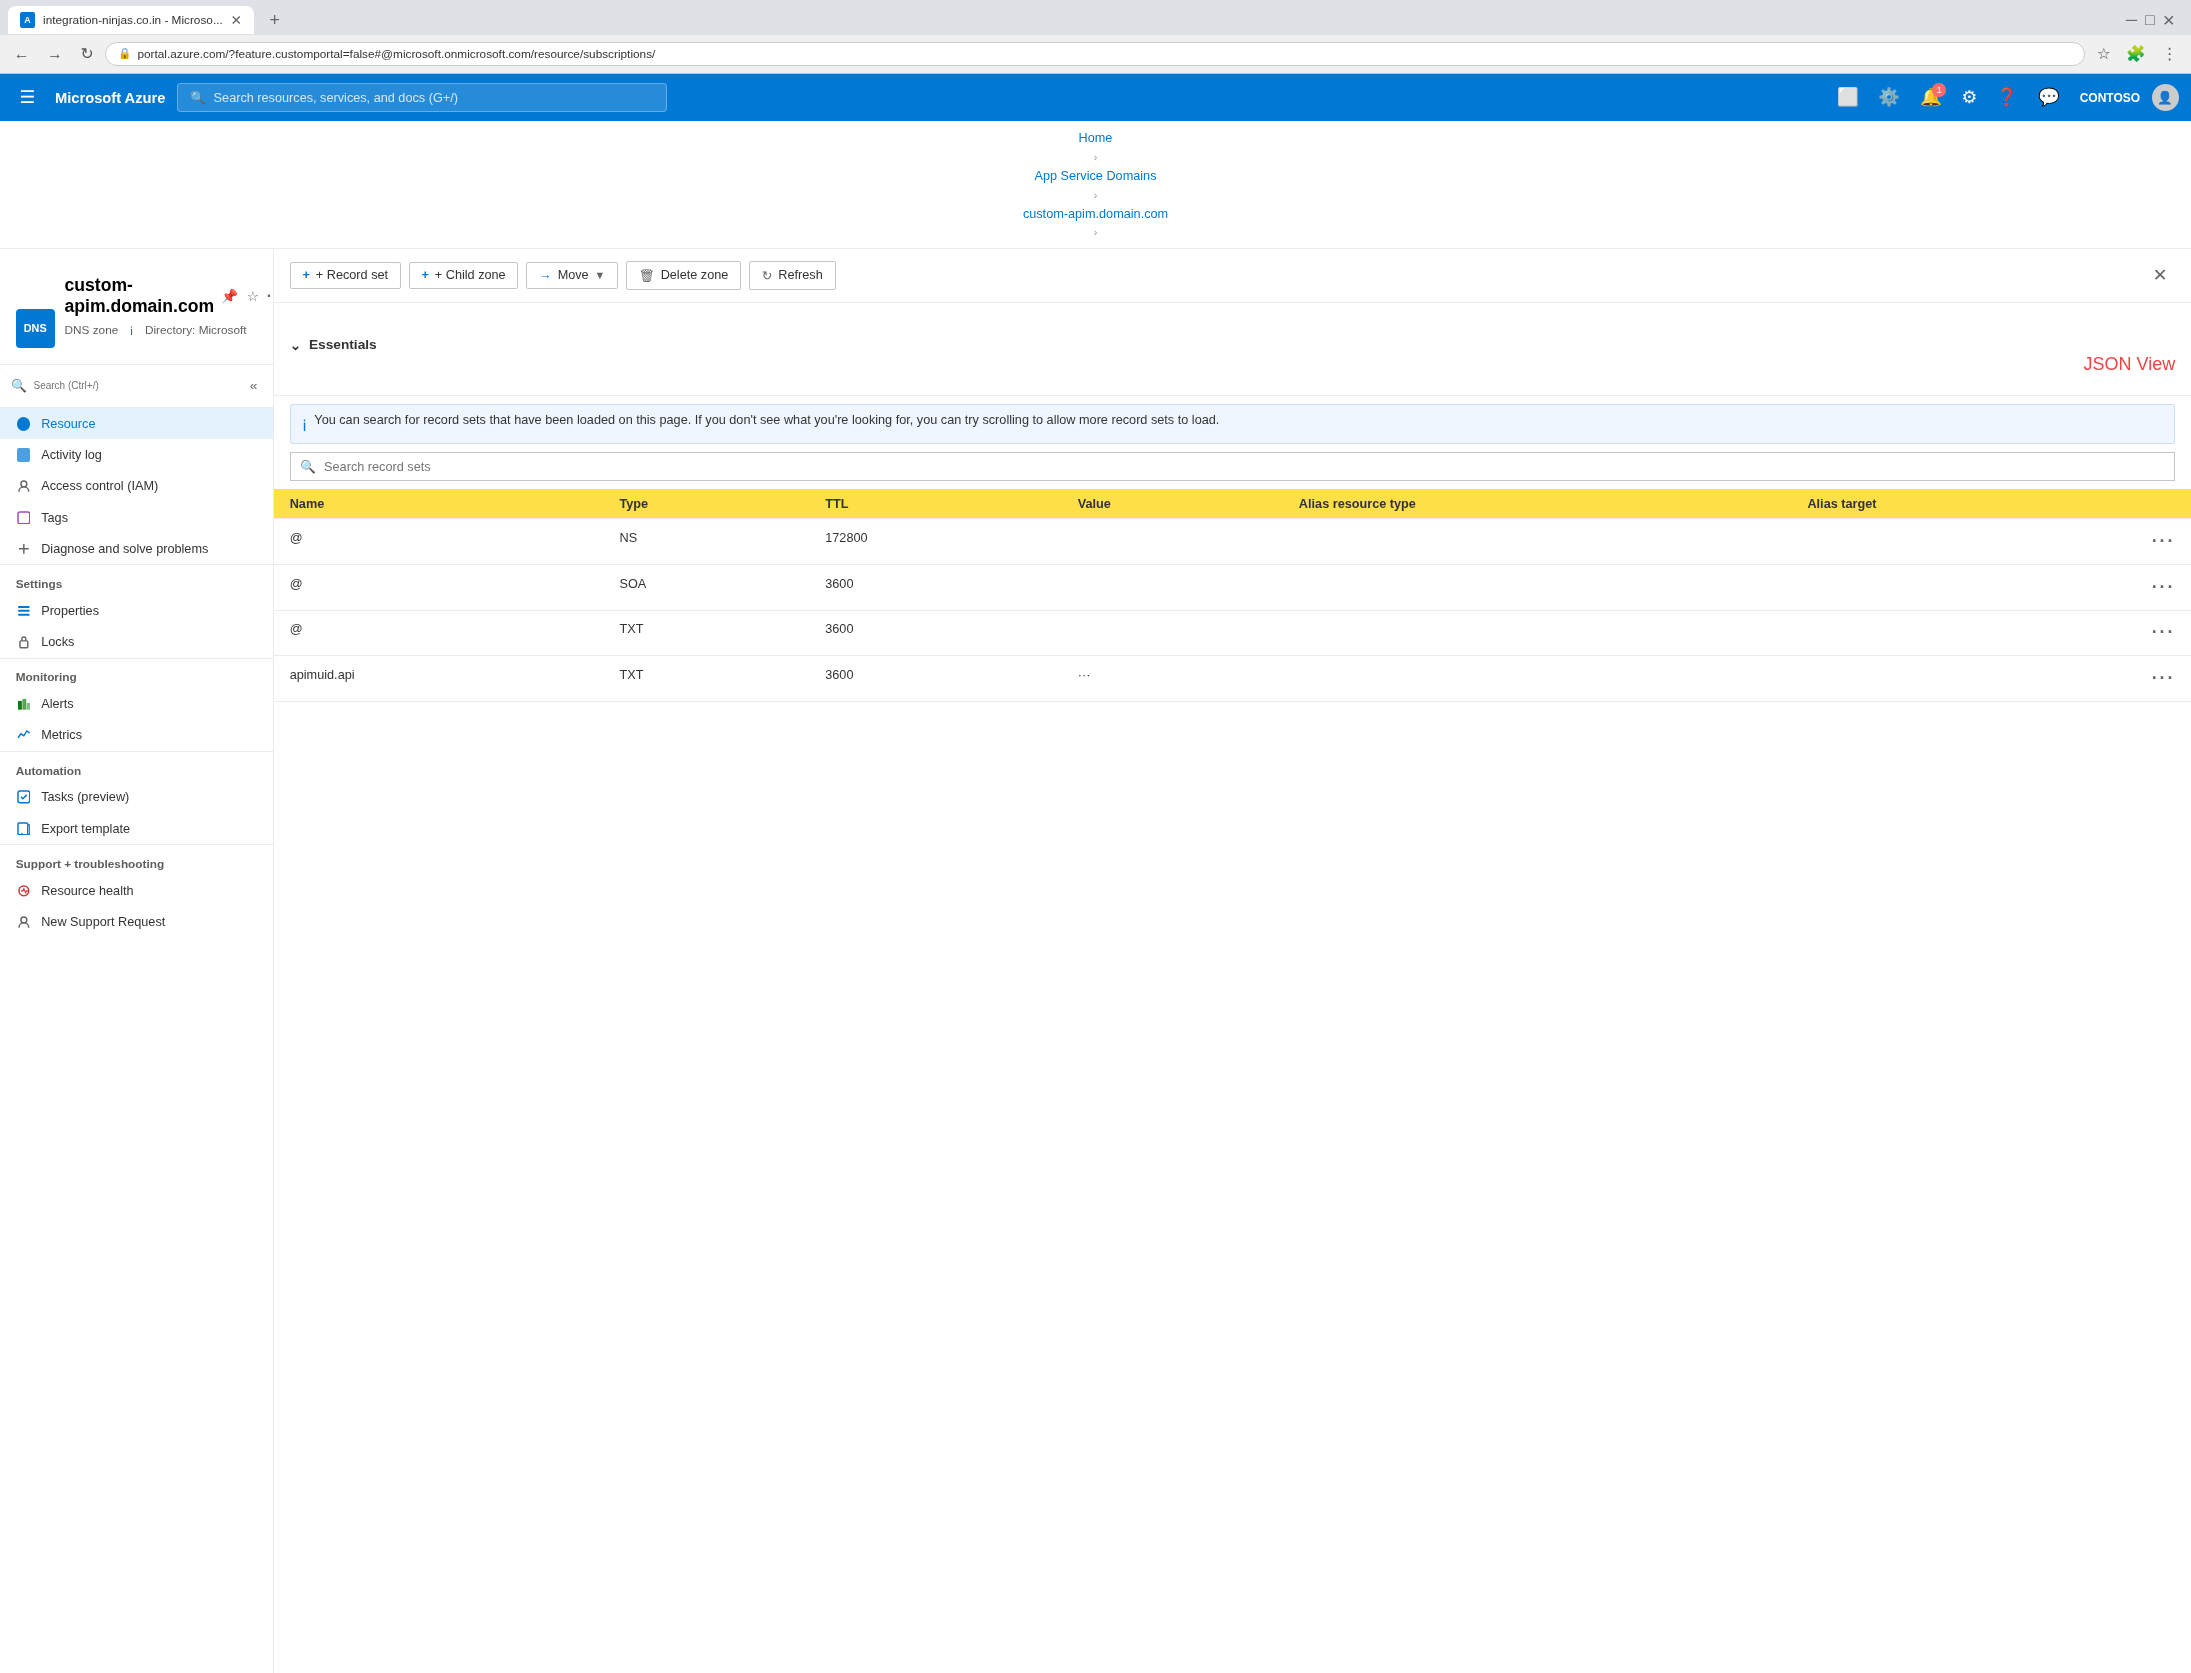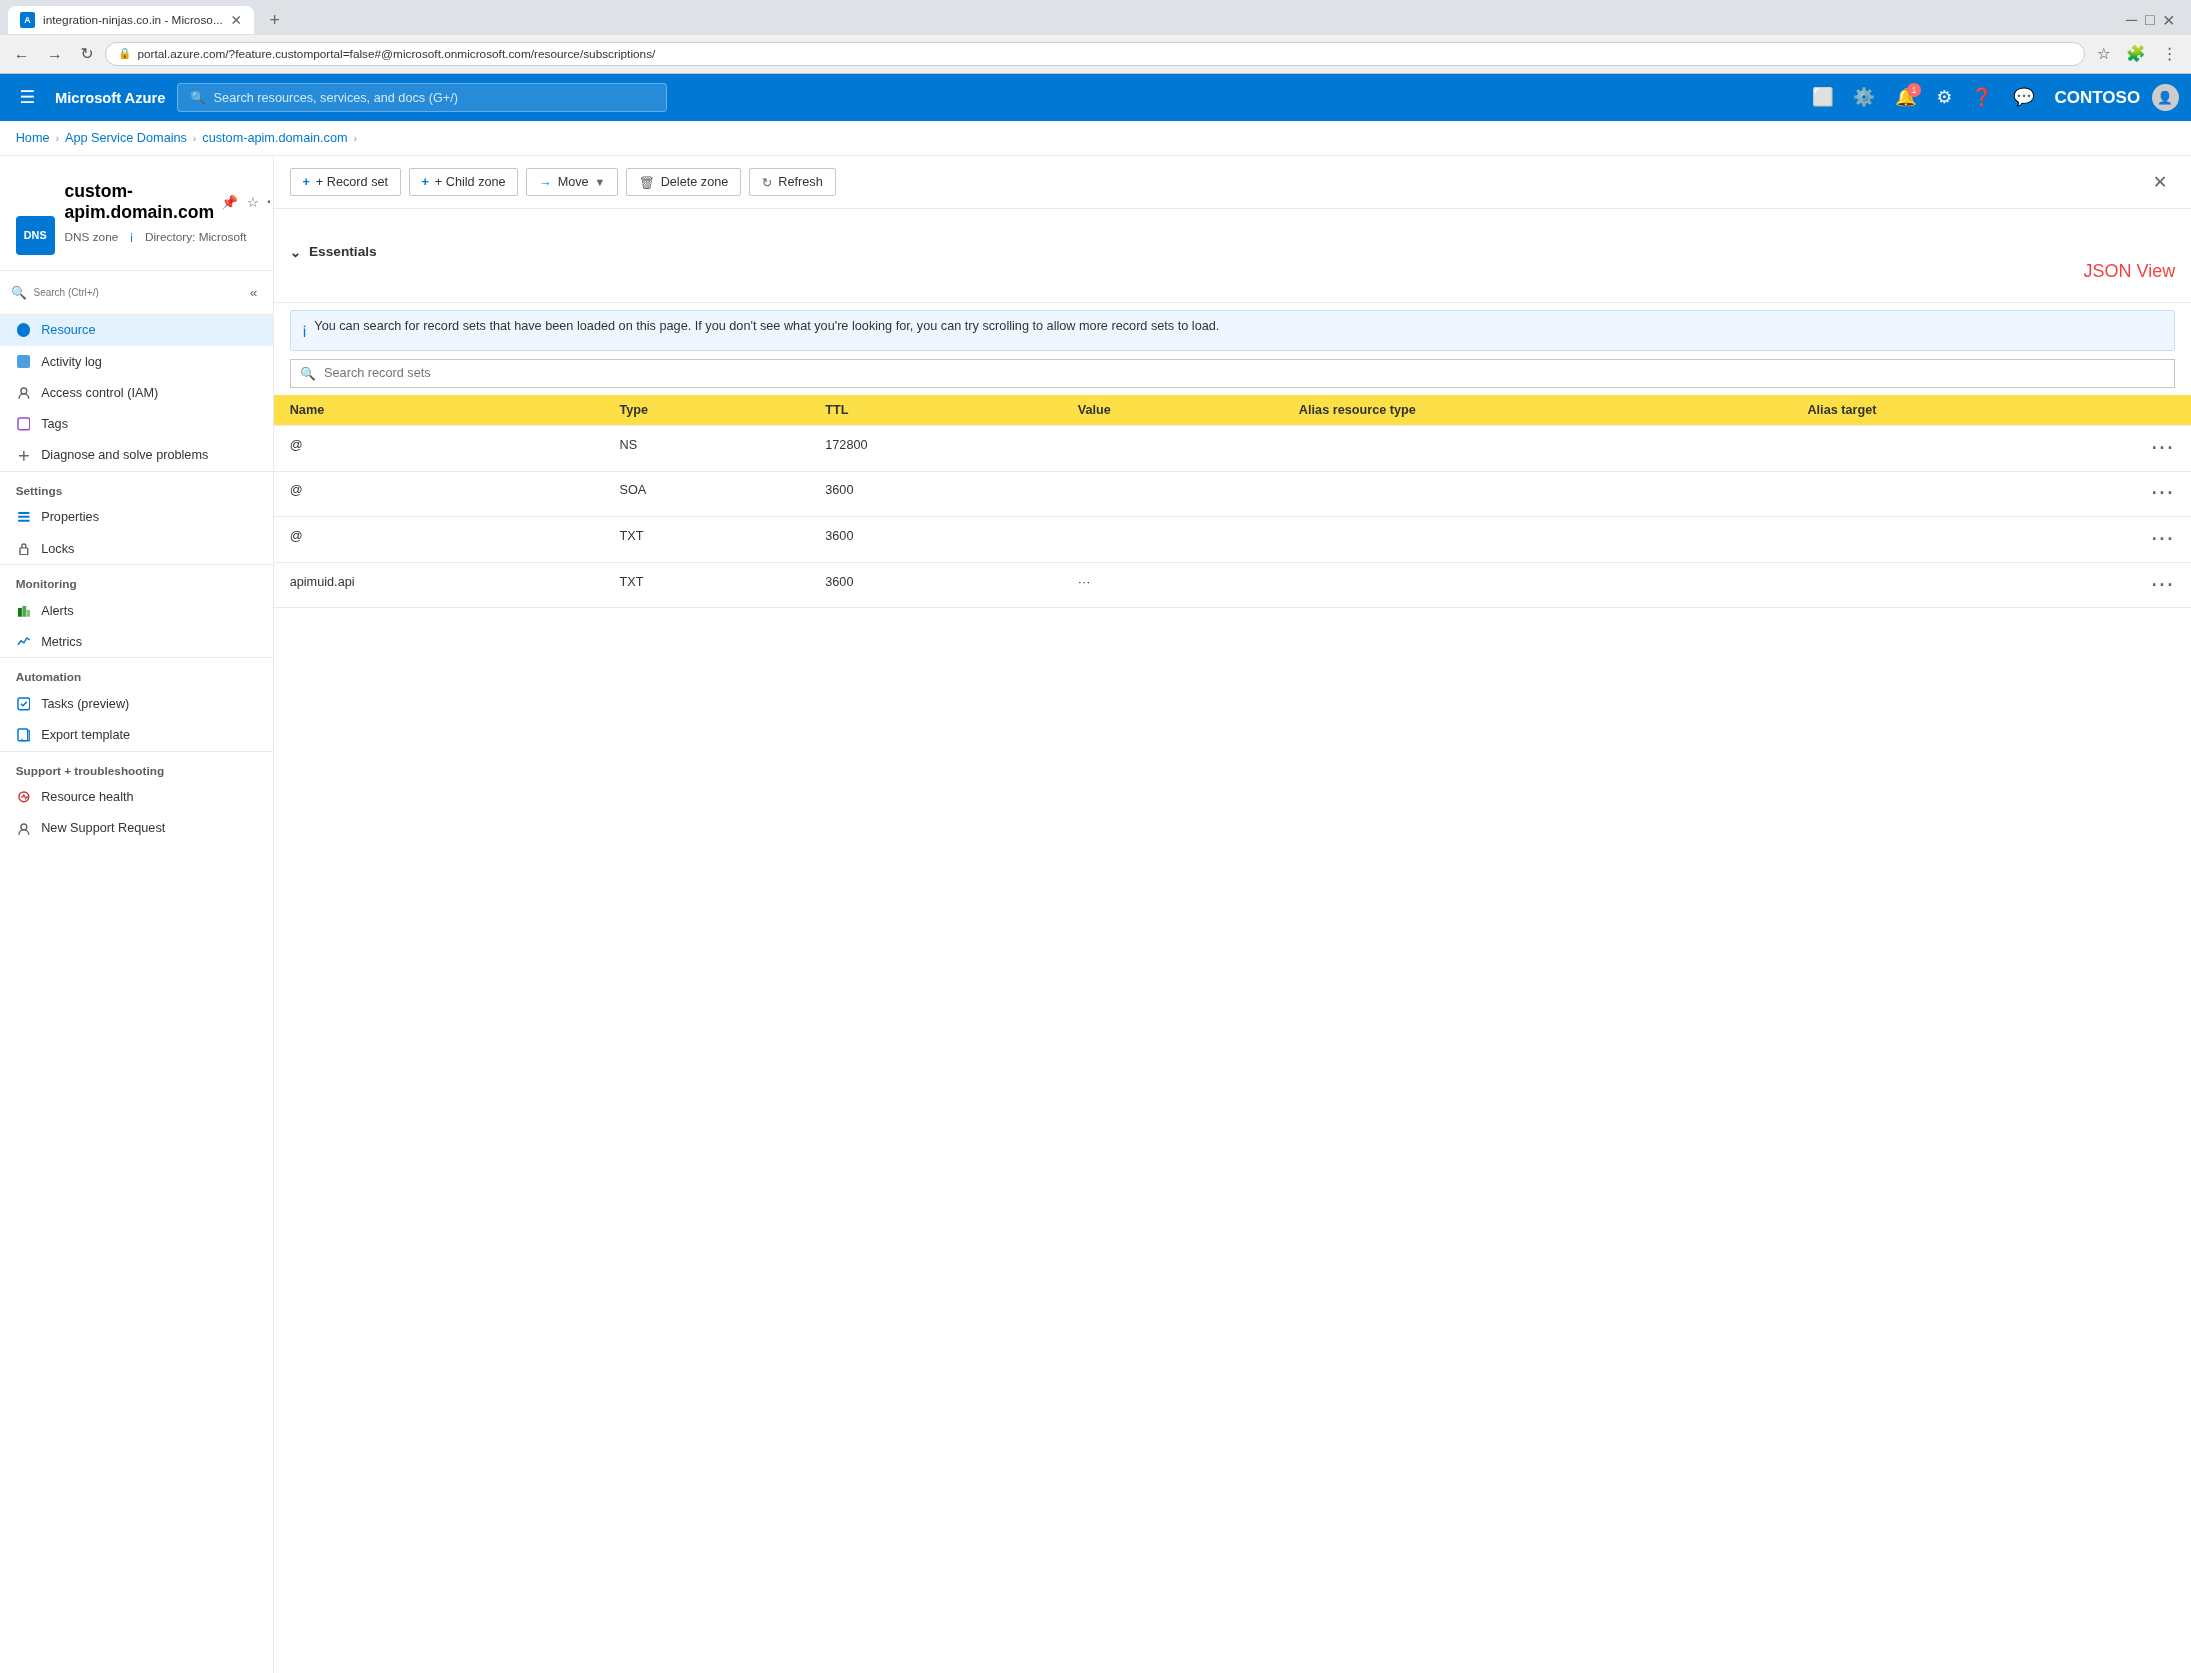--- a/index.html
+++ b/index.html
@@ -22,21 +22,21 @@
     
     .azure-topnav { background: #0078d4; display: flex; align-items: center; padding: 0 11.8px; height: 47px; gap: 11.8px; }
     .azure-hamburger { color: white; font-size: 17.6px; cursor: pointer; padding: 7.8px; }
     .azure-logo { color: white; font-weight: 600; font-size: 14.7px; white-space: nowrap; }
     .azure-search { flex: 1; max-width: 490px; background: rgba(255,255,255,0.15); border: 1px solid rgba(255,255,255,0.3); border-radius: 3.9px; display: flex; align-items: center; padding: 5.9px 11.8px; color: white; font-size: 12.7px; }
     .azure-search input { background: none; border: none; outline: none; color: white; font-size: 12.7px; flex: 1; }
     .azure-search input::placeholder { color: rgba(255,255,255,0.8); }
     .azure-nav-icons { margin-left: auto; display: flex; align-items: center; gap: 3.9px; }
     .azure-nav-icon { color: white; font-size: 17.6px; padding: 7.8px; cursor: pointer; position: relative; }
     .azure-nav-badge { position: absolute; top: 3.9px; right: 3.9px; background: #ff6b6b; color: white; border-radius: 50%; width: 13.7px; height: 13.7px; font-size: 8.8px; display: flex; align-items: center; justify-content: center; }
-    .azure-user { color: white; font-size: 17px; font-weight: 600; padding: 7.8px; cursor: pointer; }
+    .azure-user { color: white; font-size: 12px; font-weight: 600; padding: 7.8px; cursor: pointer; }
     .azure-avatar { width: 27.4px; height: 27.4px; border-radius: 50%; background: #ccc; overflow: hidden; cursor: pointer; display: flex; align-items: center; justify-content: center; color: #555; }
 
     
     .breadcrumb { display: flex; align-items: center; padding: 9.8px 15.7px; background: white; border-bottom: 1px solid #edebe9; gap: 5.9px; font-size: 12.7px; }
     .breadcrumb-link { color: #0078d4; cursor: pointer; text-decoration: none; }
     .breadcrumb-sep { color: #999; font-size: 10.8px; }
     .breadcrumb-current { color: #0078d4; cursor: pointer; }
 
     
     .page-layout { display: flex; height: calc(100vh - 137px); background: white; }
@@ -134,21 +134,21 @@
       <span class="azure-nav-badge">1</span>
     </span>
     <span class="azure-nav-icon">⚙</span>
     <span class="azure-nav-icon">❓</span>
     <span class="azure-nav-icon">💬</span>
     <span class="azure-user">CONTOSO</span>
     <div class="azure-avatar">👤</div>
   </div>
 </div>
 
-<div class="breadcrumb" style="background:#fff; border-bottom:1px solid #edebe9;">
+<div class="breadcrumb" style="background:#fff; border-bottom:1px solid #edebe9;flex-direction:column;">
   <a class="breadcrumb-link">Home</a>
   <span class="breadcrumb-sep">›</span>
   <a class="breadcrumb-link">App Service Domains</a>
   <span class="breadcrumb-sep">›</span>
   <span class="breadcrumb-current">custom-apim.domain.com</span>
   <span class="breadcrumb-sep">›</span>
 </div>
 
 <div class="page-layout">
 

